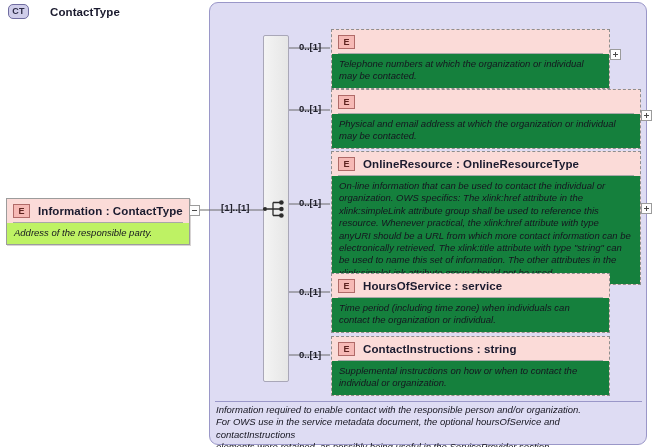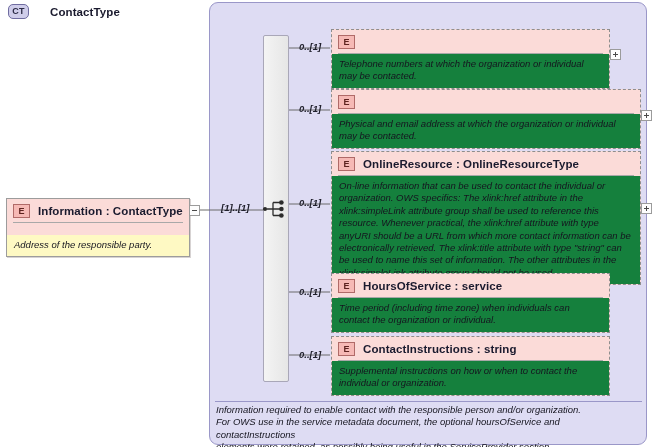--- a/index.html
+++ b/index.html
@@ -148,22 +148,21 @@
   }
   .el-doc {
     padding: 4px 7px 5px 7px;
     font-size: 9.5px;
     font-style: italic;
     color: #15151f;
     line-height: 12.4px;
     background: #15803d;
   }
   .el-box.solid .el-doc {
-    background: #fef9c3;
-    margin-top: 12px;
+    background: #bef264;
   }
 
   
   .toggle {
     position: absolute;
     width: 11px;
     height: 11px;
     box-sizing: border-box;
     border: 1px solid #9b9b9b;
     background: #fdfdfd;
@@ -185,21 +184,20 @@
     top: 2px;
     width: 1px;
     height: 5px;
     background: #4a4a4a;
   }
 
   
   .card {
     position: absolute;
     font-size: 9.5px;
-    font-style: italic;
     font-weight: bold;
     color: #20202c;
     white-space: nowrap;
     z-index: 5;
   }
 
   
   .ct-footer {
     position: absolute;
     left: 216px;

